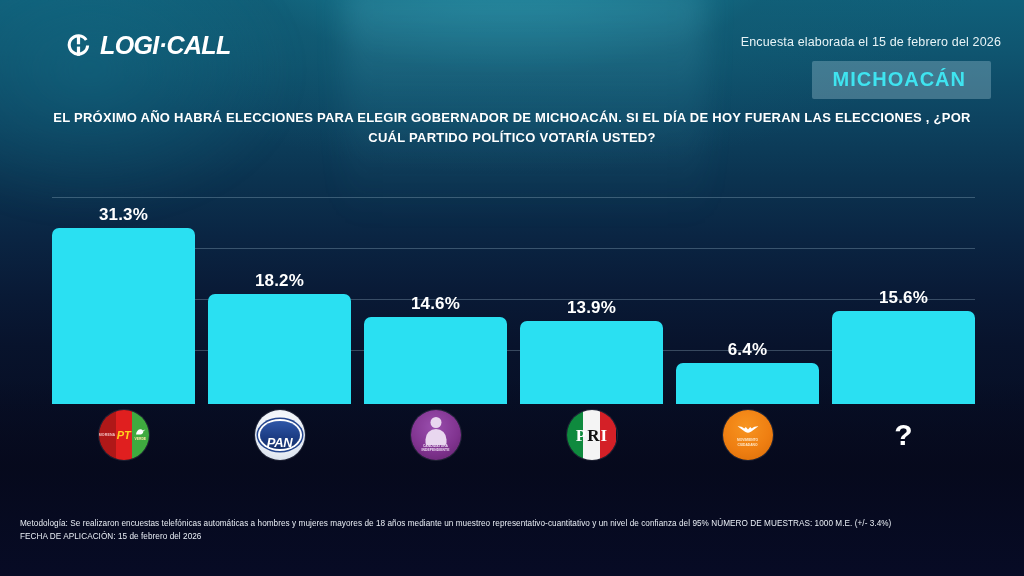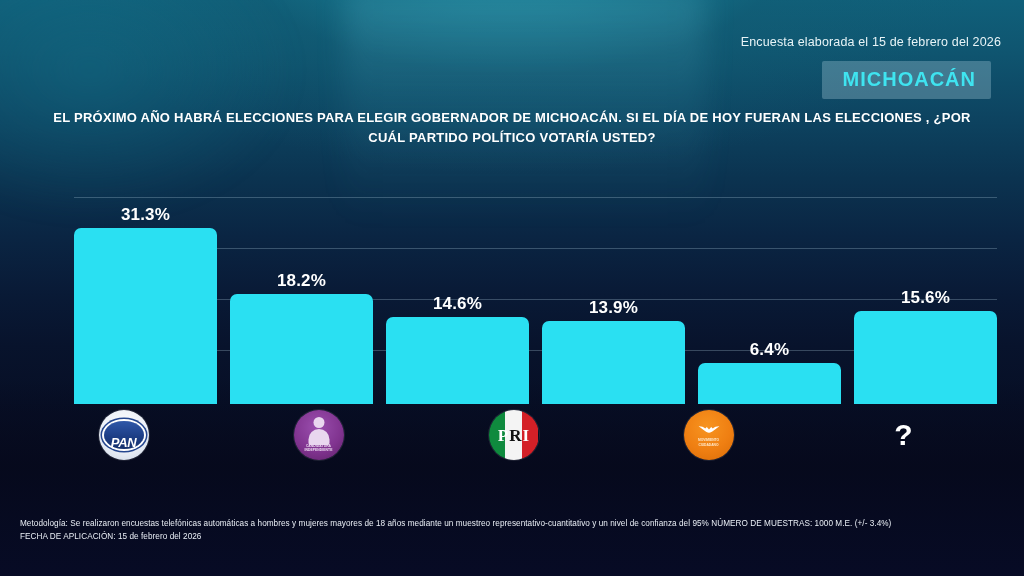--- a/index.html
+++ b/index.html
@@ -60,37 +60,37 @@
   }
 
   #survey-date {
     position:absolute; right:23px; top:35px;
     color:#e8f4f7; font-size:12.5px; letter-spacing:0.15px; white-space:nowrap;
   }
 
   #state-badge {
     position:absolute; right:33px; top:61px;
     background:rgba(150,190,205,0.38);
-    padding:7px 15px 8px 21px;
+    padding:7px 25px 8px 21px;
     border-radius:2px;
   }
   #state-badge-label {
     color:#3fe4f0; font-size:20px; font-weight:bold; letter-spacing:1.0px; white-space:nowrap;
   }
 
   
   #question {
     position:absolute; left:0; top:108px; width:1024px;
     text-align:center; color:#ffffff;
     font-size:13px; font-weight:bold; letter-spacing:0.25px; line-height:1.55;
     padding:0 48px;
   }
 
   
-  #chart { position:absolute; left:52px; top:196px; width:923px; height:208px;margin-left:22px; }
+  #chart { position:absolute; left:52px; top:196px; width:923px; height:208px; }
   #gridlines { position:absolute; inset:0; }
   .gridline {
     position:absolute; left:0; width:100%; height:1px;
     background:rgba(168,200,214,0.30);
   }
   #bars {
     position:absolute; left:0; bottom:0; width:100%; height:208px;
     display:flex; align-items:flex-end; justify-content:space-between;
   }
   .bar-slot {
@@ -213,20 +213,30 @@
 </head>
 <body>
 
 <div id="stage">
   <div id="bg-glow-left"></div>
   <div id="bg-sheen"></div>
   <div id="bg-bottom-fade"></div>
 
   <div id="header">
 
+    <div id="brand">
+      <span id="brand-mark">
+        <svg width="25" height="25" viewBox="0 0 25 25" aria-hidden="true">
+          <path d="M20.2 7.0 A9.2 9.2 0 1 0 21.6 12.5" fill="none" stroke="#ffffff" stroke-width="3.1" stroke-linecap="butt"></path>
+          <rect x="10.9" y="2.1" width="3.2" height="9.2" fill="#ffffff"></rect>
+          <rect x="10.9" y="13.6" width="3.2" height="9.2" fill="#ffffff"></rect>
+        </svg>
+      </span>
+      <span id="brand-text">LOGI·CALL</span>
+    </div>
 
     <div id="survey-date">Encuesta elaborada el 15 de febrero del 2026</div>
 
     <div id="state-badge">
       <span id="state-badge-label">MICHOACÁN</span>
     </div>
   </div>
 
   <div id="question">EL PRÓXIMO AÑO HABRÁ ELECCIONES PARA ELEGIR GOBERNADOR DE MICHOACÁN. SI EL DÍA DE HOY FUERAN LAS ELECCIONES , ¿POR CUÁL PARTIDO POLÍTICO VOTARÍA USTED?</div>
 
@@ -267,20 +277,40 @@
 
       <div class="bar-slot">
         <span class="bar-value">15.6%</span>
         <div class="bar-fill" style="height:93px;"></div>
       </div>
     </div>
   </div>
 
   <div id="logos">
 
+    <div class="logo-slot">
+      <div class="logo-circle logo-coalition">
+        <div class="coal-seg coal-morena">
+          <span class="coal-lbl-morena">MORENA</span>
+        </div>
+        <div class="coal-seg coal-pt">
+          <span class="coal-lbl-pt">PT</span>
+        </div>
+        <div class="coal-seg coal-verde">
+          <span class="coal-verde-inner">
+            <span class="coal-verde-glyph">
+              <svg width="11" height="8" viewBox="0 0 11 8" aria-hidden="true">
+                <path d="M1 6.5 C1.4 3.2 3.2 1.2 5.4 1.2 C6.6 1.2 7.4 1.8 7.8 2.6 L10.4 1.6 L8.2 3.6 C8.4 5.2 7.2 6.5 5.4 6.5 Z" fill="#ffffff"></path>
+              </svg>
+            </span>
+            <span class="coal-lbl-verde">VERDE</span>
+          </span>
+        </div>
+      </div>
+    </div>
 
     <div class="logo-slot">
       <div class="logo-circle logo-pan">
         <div class="pan-disc">
           <span class="pan-text">PAN</span>
         </div>
       </div>
     </div>
 
     <div class="logo-slot">

